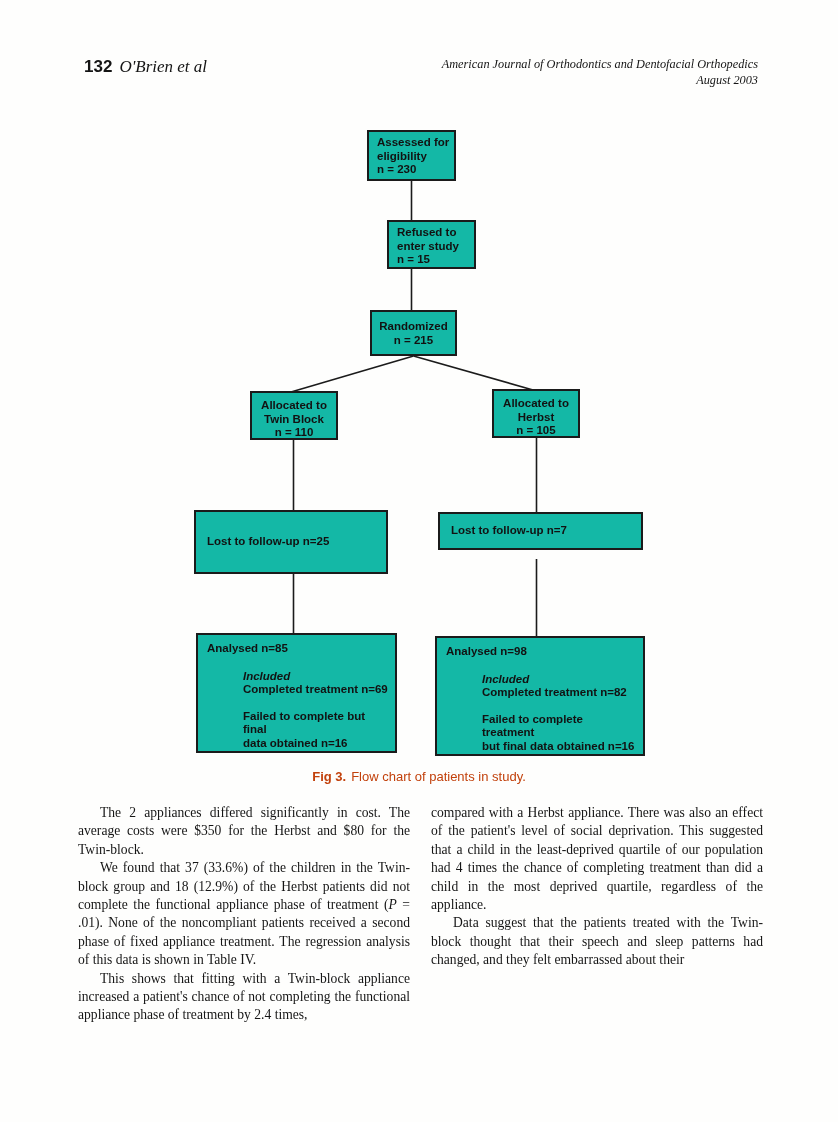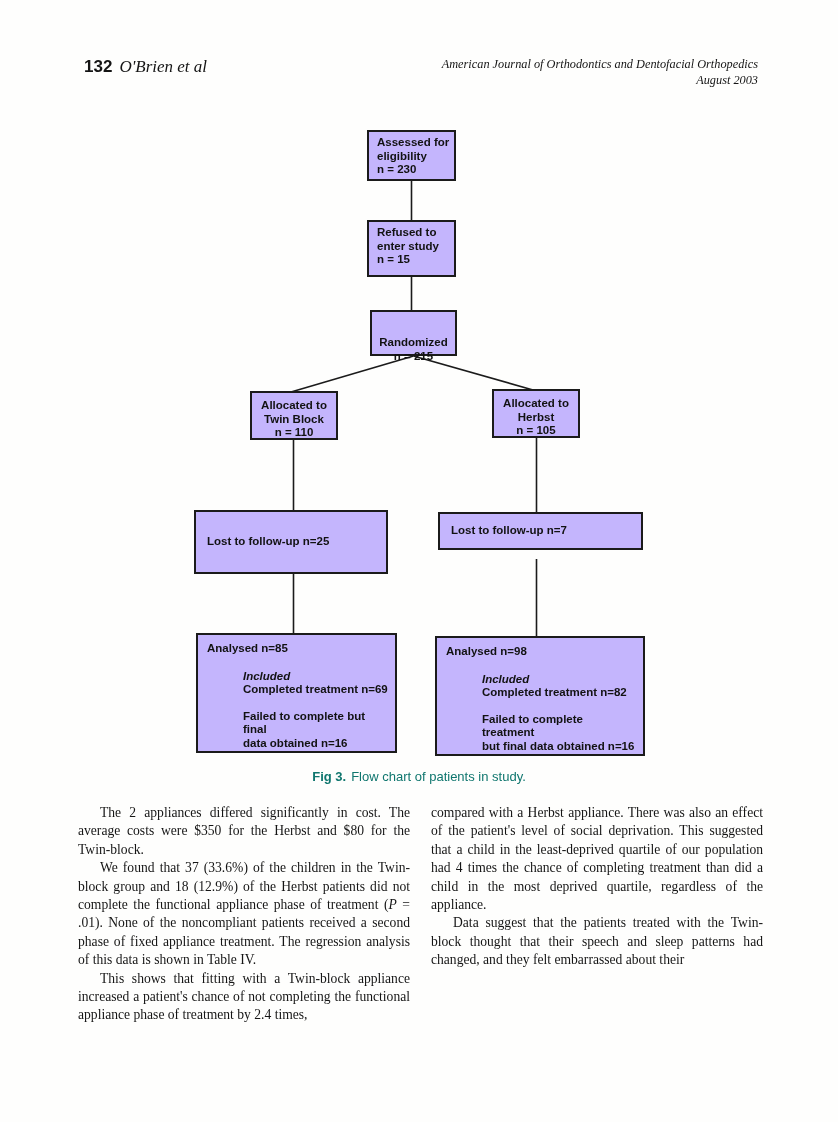--- a/index.html
+++ b/index.html
@@ -46,59 +46,59 @@
   }
 
   
   #flow-svg {
     position: absolute;
     left: 0; top: 0;
     width: 838px; height: 800px;
   }
   .fbox {
     position: absolute;
-    background: #c4b5fd;
+    background: #14b8a6;
     border: 2px solid #1b1b1b;
     box-sizing: border-box;
     font-family: "Liberation Sans", sans-serif;
     font-weight: 600;
     font-size: 11.5px;
     line-height: 13.6px;
     color: #121212;
   }
   .fbox.small-left   { padding: 4px 4px 0 8px; text-align: left; }
   .fbox.small-center { text-align: center; padding-top: 6px; }
   .fbox.wide {
     display: flex;
     align-items: center;
     padding-left: 11px;
     text-align: left;
   }
   #box-assessed   { left: 367px; top: 130px; width: 89px; height: 51px; }
-  #box-refused    { left: 367px; top: 220px; width: 89px; height: 57px; }
-  #box-randomized { left: 370px; top: 310px; width: 87px; height: 46px; padding-top: 24px; }
+  #box-refused    { left: 387px; top: 220px; width: 89px; height: 49px; }
+  #box-randomized { left: 370px; top: 310px; width: 87px; height: 46px; padding-top: 8px; }
   #box-twinblock  { left: 250px; top: 391px; width: 88px; height: 49px; }
   #box-herbst     { left: 492px; top: 389px; width: 88px; height: 49px; }
   #box-lost-left  { left: 194px; top: 510px; width: 194px; height: 64px; }
   #box-lost-right { left: 438px; top: 512px; width: 205px; height: 38px; }
   #box-analysed-left  { left: 196px; top: 633px; width: 201px; height: 120px; padding: 7px 6px 0 9px; }
   #box-analysed-right { left: 435px; top: 636px; width: 210px; height: 120px; padding: 7px 6px 0 9px; }
   .analysed-detail { margin-left: 36px; margin-top: 14px; }
   .analysed-detail .inc { font-style: italic; }
   .analysed-detail .failed { margin-top: 13px; }
 
   
   #caption {
     position: absolute;
     left: 0; top: 769px;
     width: 838px;
     text-align: center;
     font-family: "Liberation Sans", sans-serif;
     font-size: 13px;
-    color: #0f766e;
+    color: #c2410c;
   }
   #caption .cap-label { font-weight: bold; margin-right: 5px; }
 
   
   .col {
     position: absolute;
     top: 804px;
     width: 332px;
     font-family: "Liberation Serif", serif;
     font-size: 13.6px;

